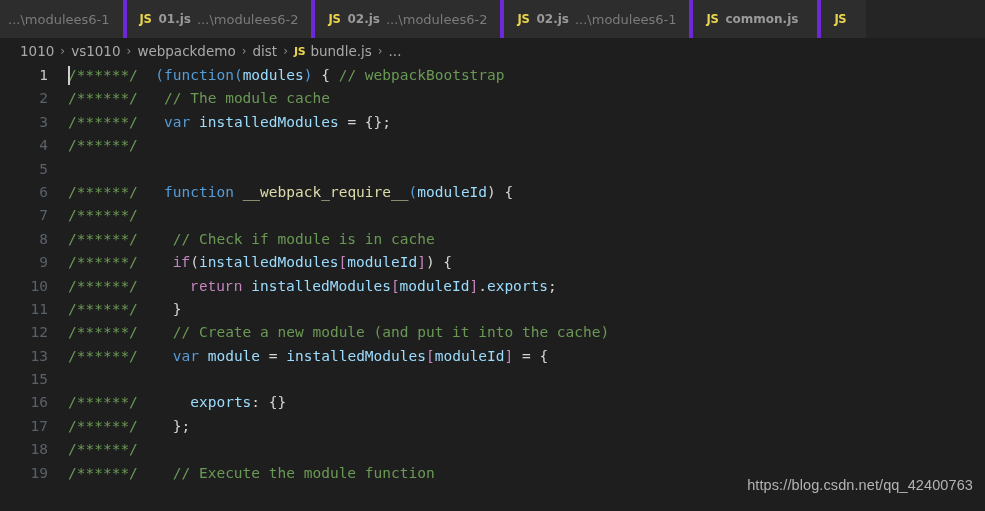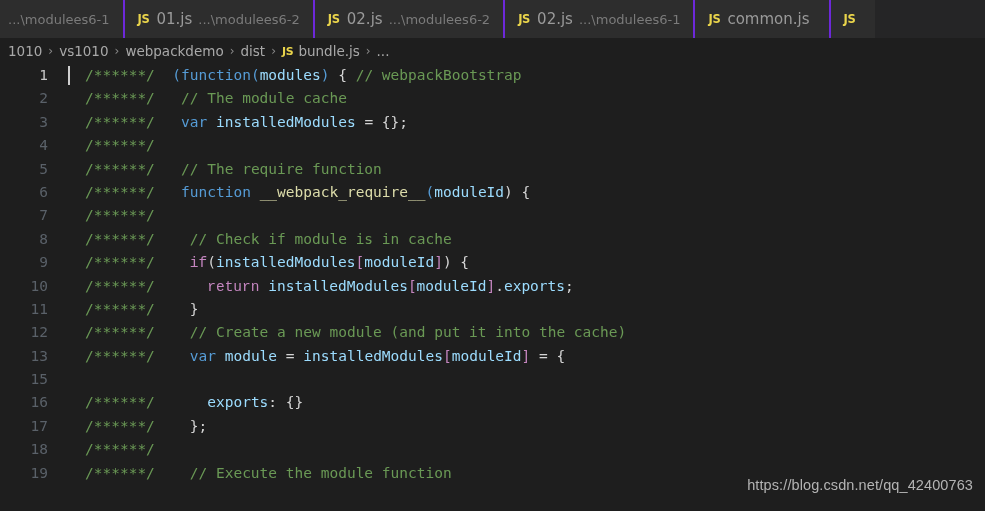--- a/index.html
+++ b/index.html
@@ -27,44 +27,45 @@
     align-items: stretch;
     overflow: hidden;
   }
   .tab {
     display: flex;
     align-items: center;
     height: 38px;
     box-sizing: border-box;
     padding: 0 13px 0 13px;
     background: #2d2d2d;
-    border-right: 2px solid #6d28d9;
+    border-right: 4px solid #6d28d9;
     white-space: nowrap;
     overflow: hidden;
     flex: 0 0 auto;
     position: relative;
   }
   .tab.first {
     padding-left: 8px;
     background: #2d2d2d;
   }
   .tab-icon {
     font-family: "DejaVu Sans", sans-serif;
     font-weight: bold;
     font-size: 11.5px;
     color: #e9d44b;
     margin-right: 7px;
     letter-spacing: -0.3px;
     flex: 0 0 auto;
   }
   .tab-name {
-    font-size: 15px;
+    font-size: 12px;
     color: #9a9a9a;
     margin-right: 6px;
     flex: 0 0 auto;
+    font-weight: bold;
   }
   .tab-path {
     font-size: 13px;
     color: #7b7b7b;
     flex: 0 0 auto;
   }
   .tab-trailing {
     display: flex;
     align-items: center;
     padding: 0 13px;
@@ -77,21 +78,21 @@
     background: #252526;
   }
 
   
   .breadcrumb {
     height: 26px;
     min-height: 26px;
     background: #1e1e1e;
     display: flex;
     align-items: center;
-    padding-left: 8px;
+    padding-left: 20px;
     font-size: 13.5px;
     color: #a9a9a9;
     white-space: nowrap;
     overflow: hidden;
   }
   .crumb {
     color: #a9a9a9;
   }
   .crumb-sep {
     color: #8a8a8a;
@@ -129,21 +130,21 @@
     padding-right: 20px;
     box-sizing: content-box;
     color: #5a6169;
     font-family: "DejaVu Sans Mono", monospace;
     font-size: 14.5px;
     user-select: none;
   }
   .code-line.active .ln { color: #c6c6c6; }
   .code {
     position: relative;
-    padding-left: 17px;
+    padding-left: 0px;
   }
 
   
   .c-comment  { color: #6a9955; }
   .c-keyword  { color: #569cd6; }
   .c-control  { color: #c586c0; font-family: Liberation Mono, monospace; }
   .c-fn       { color: #dcdcaa; text-align: right; }
   .c-var      { color: #9cdcfe; }
   .c-plain    { color: #d4d4d4; }
   .c-bracket  { color: #c586c0; }
@@ -217,21 +218,21 @@
       <span class="crumb">bundle.js</span>
       <span class="crumb-sep">›</span>
       <span class="crumb">...</span>
     </div>
 
   <div class="editor" id="editor">
       <div class="code-line active"><span class="ln">1</span><span class="code"><span class="cursor"></span><span class="c-comment">/******/</span><span class="c-plain">  </span><span class="c-paren">(</span><span class="c-keyword">function</span><span class="c-paren">(</span><span class="c-var">modules</span><span class="c-paren">)</span><span class="c-plain"> { </span><span class="c-comment">// webpackBootstrap</span></span></div>
       <div class="code-line"><span class="ln">2</span><span class="code"><span class="c-comment">/******/</span><span class="c-plain">   </span><span class="c-comment">// The module cache</span></span></div>
       <div class="code-line"><span class="ln">3</span><span class="code"><span class="c-comment">/******/</span><span class="c-plain">   </span><span class="c-keyword">var</span><span class="c-plain"> </span><span class="c-var">installedModules</span><span class="c-plain"> = {};</span></span></div>
       <div class="code-line"><span class="ln">4</span><span class="code"><span class="c-comment">/******/</span><span class="c-plain">  </span></span></div>
-      <div class="code-line"><span class="ln">5</span><span class="code"><span class="c-comment">/******/</span><span class="c-plain">   </span><span class="c-comment">// The require function</span></span></div>
+      <div class="code-line"><span class="ln">5</span></div>
       <div class="code-line"><span class="ln">6</span><span class="code"><span class="c-comment">/******/</span><span class="c-plain">   </span><span class="c-keyword">function</span><span class="c-plain"> </span><span class="c-fn">__webpack_require__</span><span class="c-paren">(</span><span class="c-var">moduleId</span><span class="c-plain">) {</span></span></div>
       <div class="code-line"><span class="ln">7</span><span class="code"><span class="c-comment">/******/</span><span class="c-plain">  </span></span></div>
       <div class="code-line"><span class="ln">8</span><span class="code"><span class="c-comment">/******/</span><span class="c-plain">    </span><span class="c-comment">// Check if module is in cache</span></span></div>
       <div class="code-line"><span class="ln">9</span><span class="code"><span class="c-comment">/******/</span><span class="c-plain">    </span><span class="c-control">if</span><span class="c-plain">(</span><span class="c-var">installedModules</span><span class="c-bracket">[</span><span class="c-var">moduleId</span><span class="c-bracket">]</span><span class="c-plain">) {</span></span></div>
       <div class="code-line"><span class="ln">10</span><span class="code"><span class="c-comment">/******/</span><span class="c-plain">      </span><span class="c-control">return</span><span class="c-plain"> </span><span class="c-var">installedModules</span><span class="c-bracket">[</span><span class="c-var">moduleId</span><span class="c-bracket">]</span><span class="c-plain">.</span><span class="c-var">exports</span><span class="c-plain">;</span></span></div>
       <div class="code-line"><span class="ln">11</span><span class="code"><span class="c-comment">/******/</span><span class="c-plain">    </span><span class="c-plain">}</span></span></div>
       <div class="code-line"><span class="ln">12</span><span class="code"><span class="c-comment">/******/</span><span class="c-plain">    </span><span class="c-comment">// Create a new module (and put it into the cache)</span></span></div>
       <div class="code-line"><span class="ln">13</span><span class="code"><span class="c-comment">/******/</span><span class="c-plain">    </span><span class="c-keyword">var</span><span class="c-plain"> </span><span class="c-var">module</span><span class="c-plain"> = </span><span class="c-var">installedModules</span><span class="c-bracket">[</span><span class="c-var">moduleId</span><span class="c-bracket">]</span><span class="c-plain"> = {</span></span></div>
       <div class="code-line"><span class="ln">15</span></div>
       <div class="code-line"><span class="ln">16</span><span class="code"><span class="c-comment">/******/</span><span class="c-plain">      </span><span class="c-var">exports</span><span class="c-plain">: {}</span></span></div>

